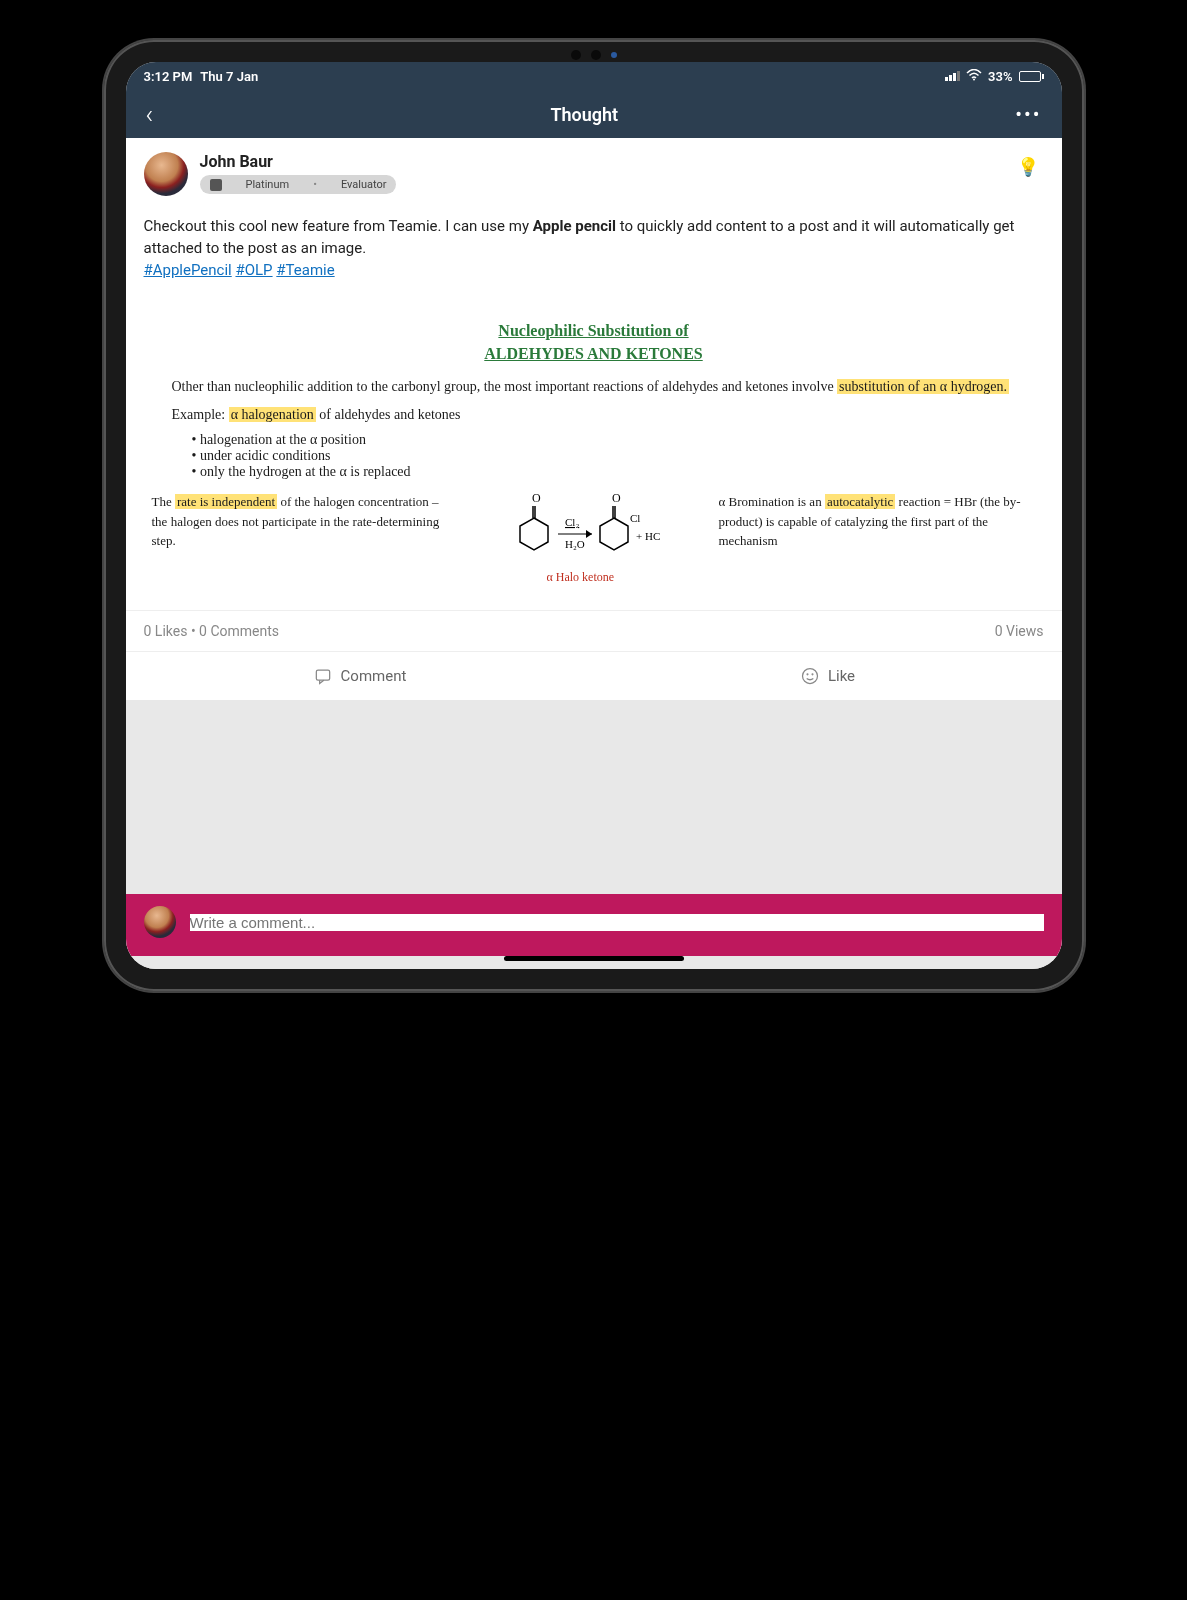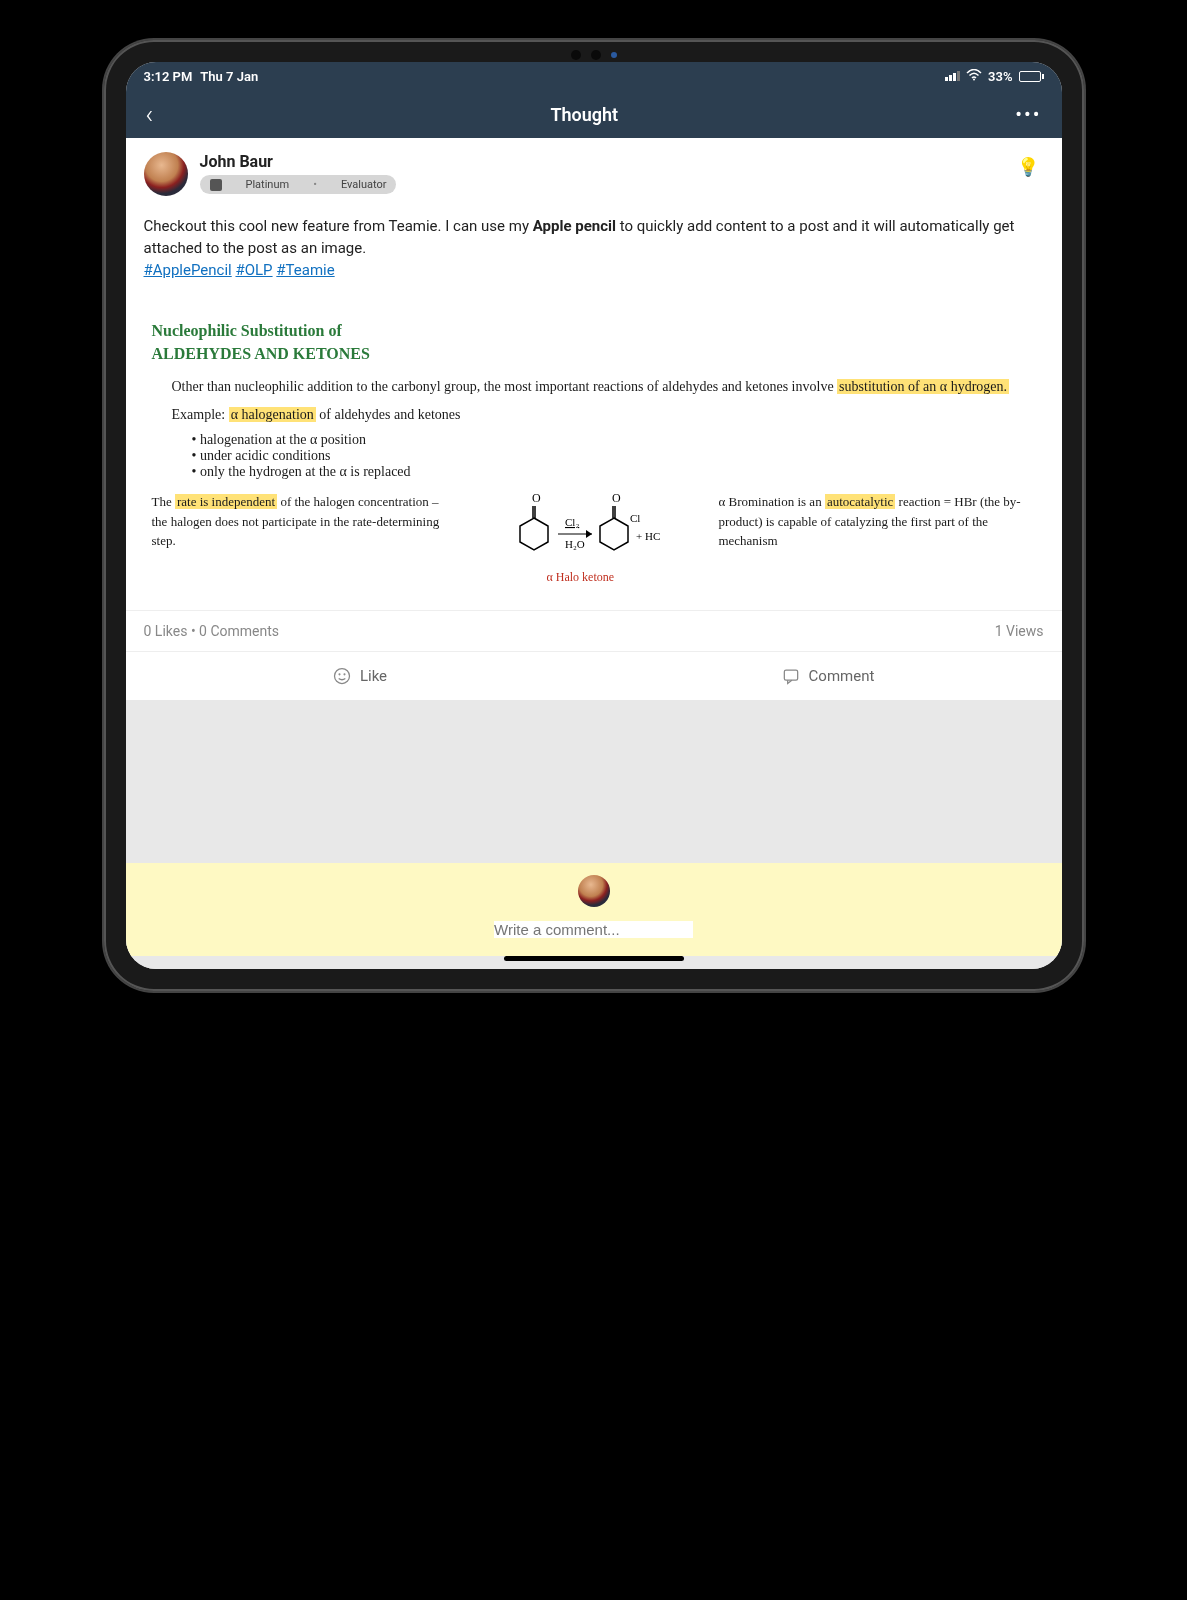--- a/index.html
+++ b/index.html
@@ -120,26 +120,27 @@
   .post-body strong { font-weight:700; }
   .attachment {
     margin:10px 10px 10px;
     background:#fff;
     padding:14px 16px;
     font-family: "Comic Sans MS", "Segoe Script", cursive;
     font-size:14px;
     color:#1a1a1a;
   }
   .attach-title {
-    text-align:left;
+    text-align:center;
     color:#2a7a3a;
     font-weight:700;
     font-size:16px;
     line-height:1.45;
     margin-bottom:10px;
+    text-decoration:underline;
   }
   .attach-para { margin:6px 20px; line-height:1.6; }
   .hl { background:#ffe277; padding:0 2px; }
   .attach-list { margin:4px 40px; }
   .attach-list div::before { content:"• "; }
   .attach-cols { display:flex; gap:6px; margin-top:12px; }
   .col { flex:1; font-size:13px; line-height:1.5; }
   .col-left { flex:1.1; }
   .col-mid { flex:1; text-align:center; }
   .col-right { flex:1.2; }
@@ -163,26 +164,25 @@
     justify-content:center;
     gap:8px;
     padding:14px 0;
     color:#666;
     font-size:15px;
     cursor:pointer;
   }
   .action-btn svg{width:20px;height:20px;stroke:#888;fill:none;stroke-width:1.5;}
   .comment-bar {
     margin-top:auto;
-    background:#fef9c3;
+    background:#be185d;
     display:flex;
     align-items:center;
     gap:14px;
     padding:12px 18px 18px;
-    flex-direction:column;
   }
   .mini-avatar{width:32px;height:32px;border-radius:50%;
     background: radial-gradient(circle at 40% 30%, #e8b890 0%, #c08050 40%, #8b2020 55%, #2a2a3a 70%);}
   .comment-input {
     flex:1; border:none; font-size:15px; color:#888; outline:none;
   }
   .home-indicator{
     width:180px;height:5px;background:#000;border-radius:3px;
     margin:0 auto 8px;
   }
@@ -298,40 +298,40 @@
             <div class="col col-right">
               <span>α Bromination is an </span><span class="hl">autocatalytic</span><span> reaction = HBr (the by-product) is capable of catalyzing the first part of the mechanism</span>
             </div>
           </div>
         </div>
 
         <div class="post-stats">
           <div>
             <span>0 Likes</span><span> • </span><span>0 Comments</span>
           </div>
-          <div>1 Views</div>
+          <div>0 Views</div>
         </div>
 
         <div class="post-actions">
+          <div class="action-btn">
+            <svg viewBox="0 0 24 24">
+                <rect x="4" y="5" width="16" height="12" rx="2"></rect>
+                <path d="M8 17 L8 21 L13 17"></path>
+              </svg>
+            <span>Comment</span>
+          </div>
           <div class="action-btn">
             <svg viewBox="0 0 24 24">
                 <circle cx="12" cy="12" r="9"></circle>
                 <circle cx="9" cy="10" r="0.5" fill="#888"></circle>
                 <circle cx="15" cy="10" r="0.5" fill="#888"></circle>
                 <path d="M8 15 Q12 18 16 15"></path>
               </svg>
             <span>Like</span>
           </div>
-          <div class="action-btn">
-            <svg viewBox="0 0 24 24">
-                <rect x="4" y="5" width="16" height="12" rx="2"></rect>
-                <path d="M8 17 L8 21 L13 17"></path>
-              </svg>
-            <span>Comment</span>
-          </div>
         </div>
       </div>
 
       <div class="comment-bar">
         <div class="mini-avatar"></div>
         <input class="comment-input" placeholder="Write a comment..." style="">
       </div>
       <div class="home-indicator"></div>
     </div>
 

